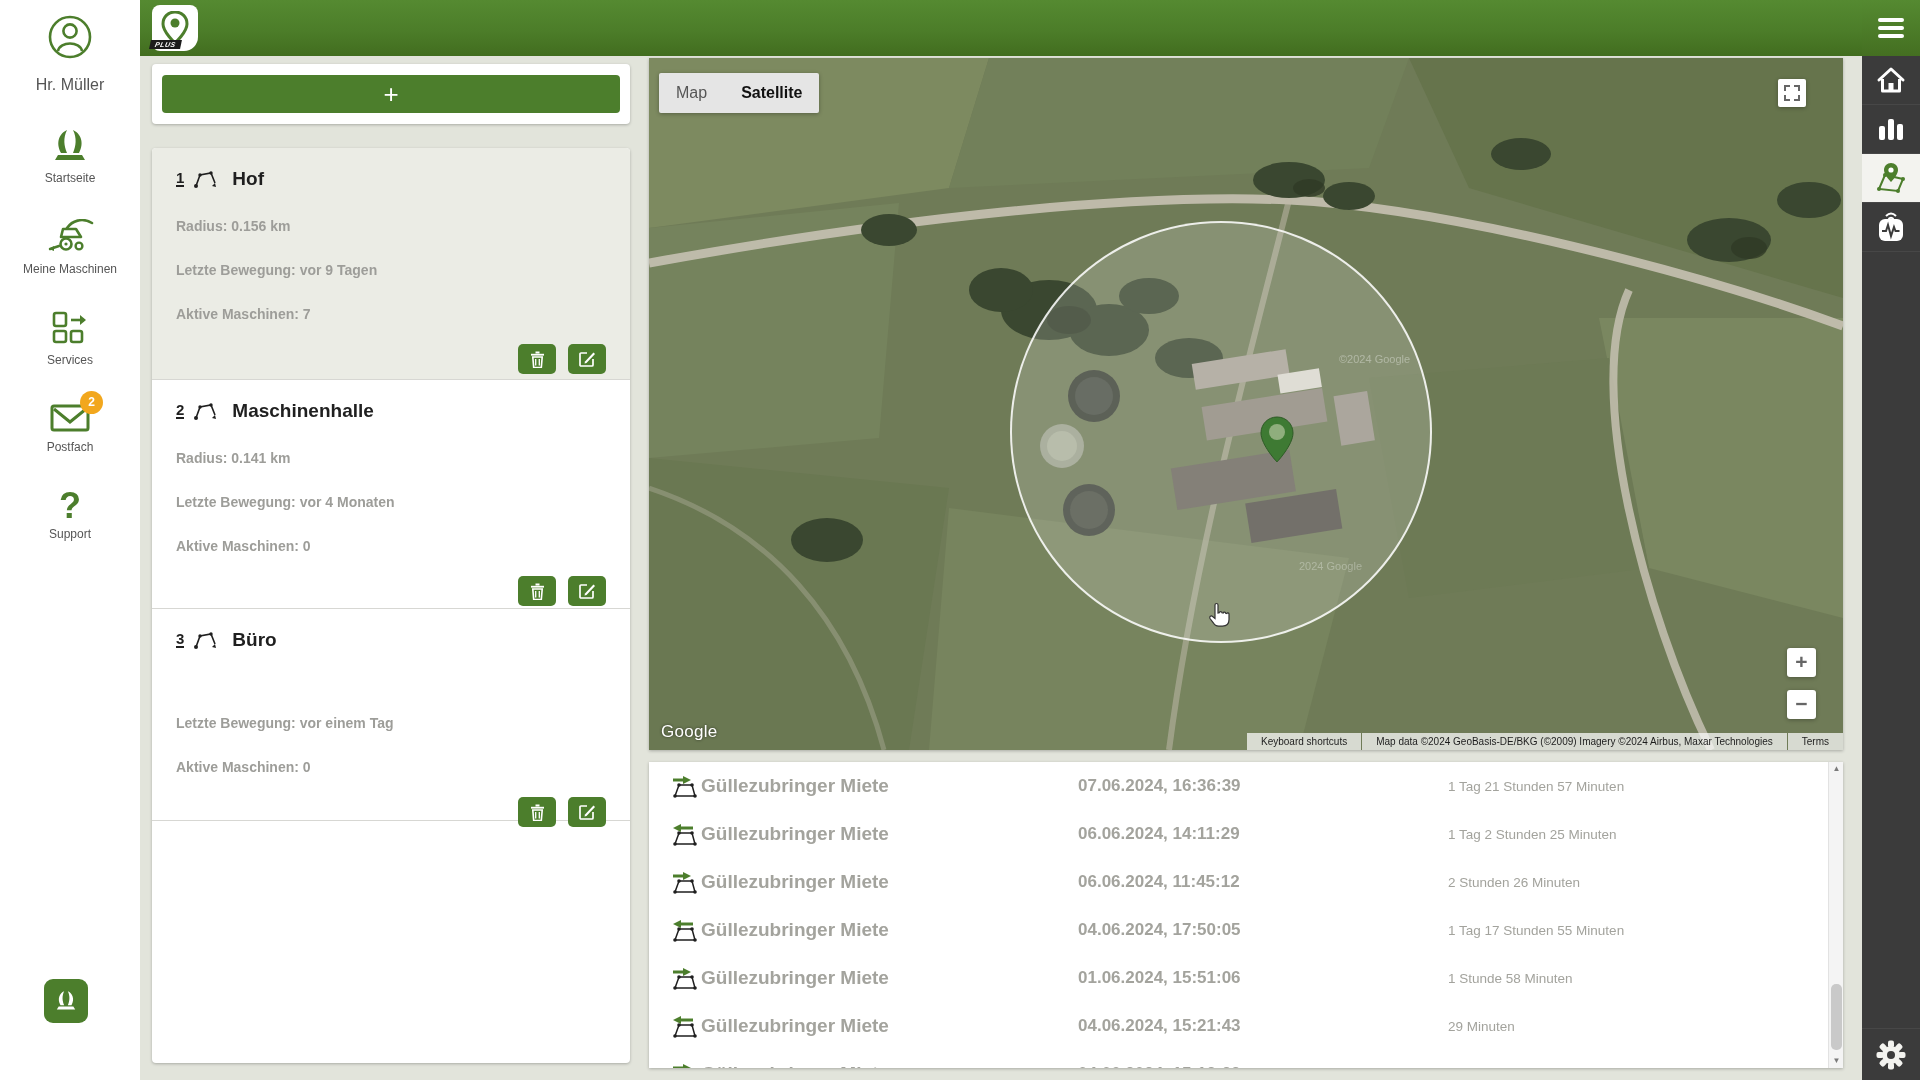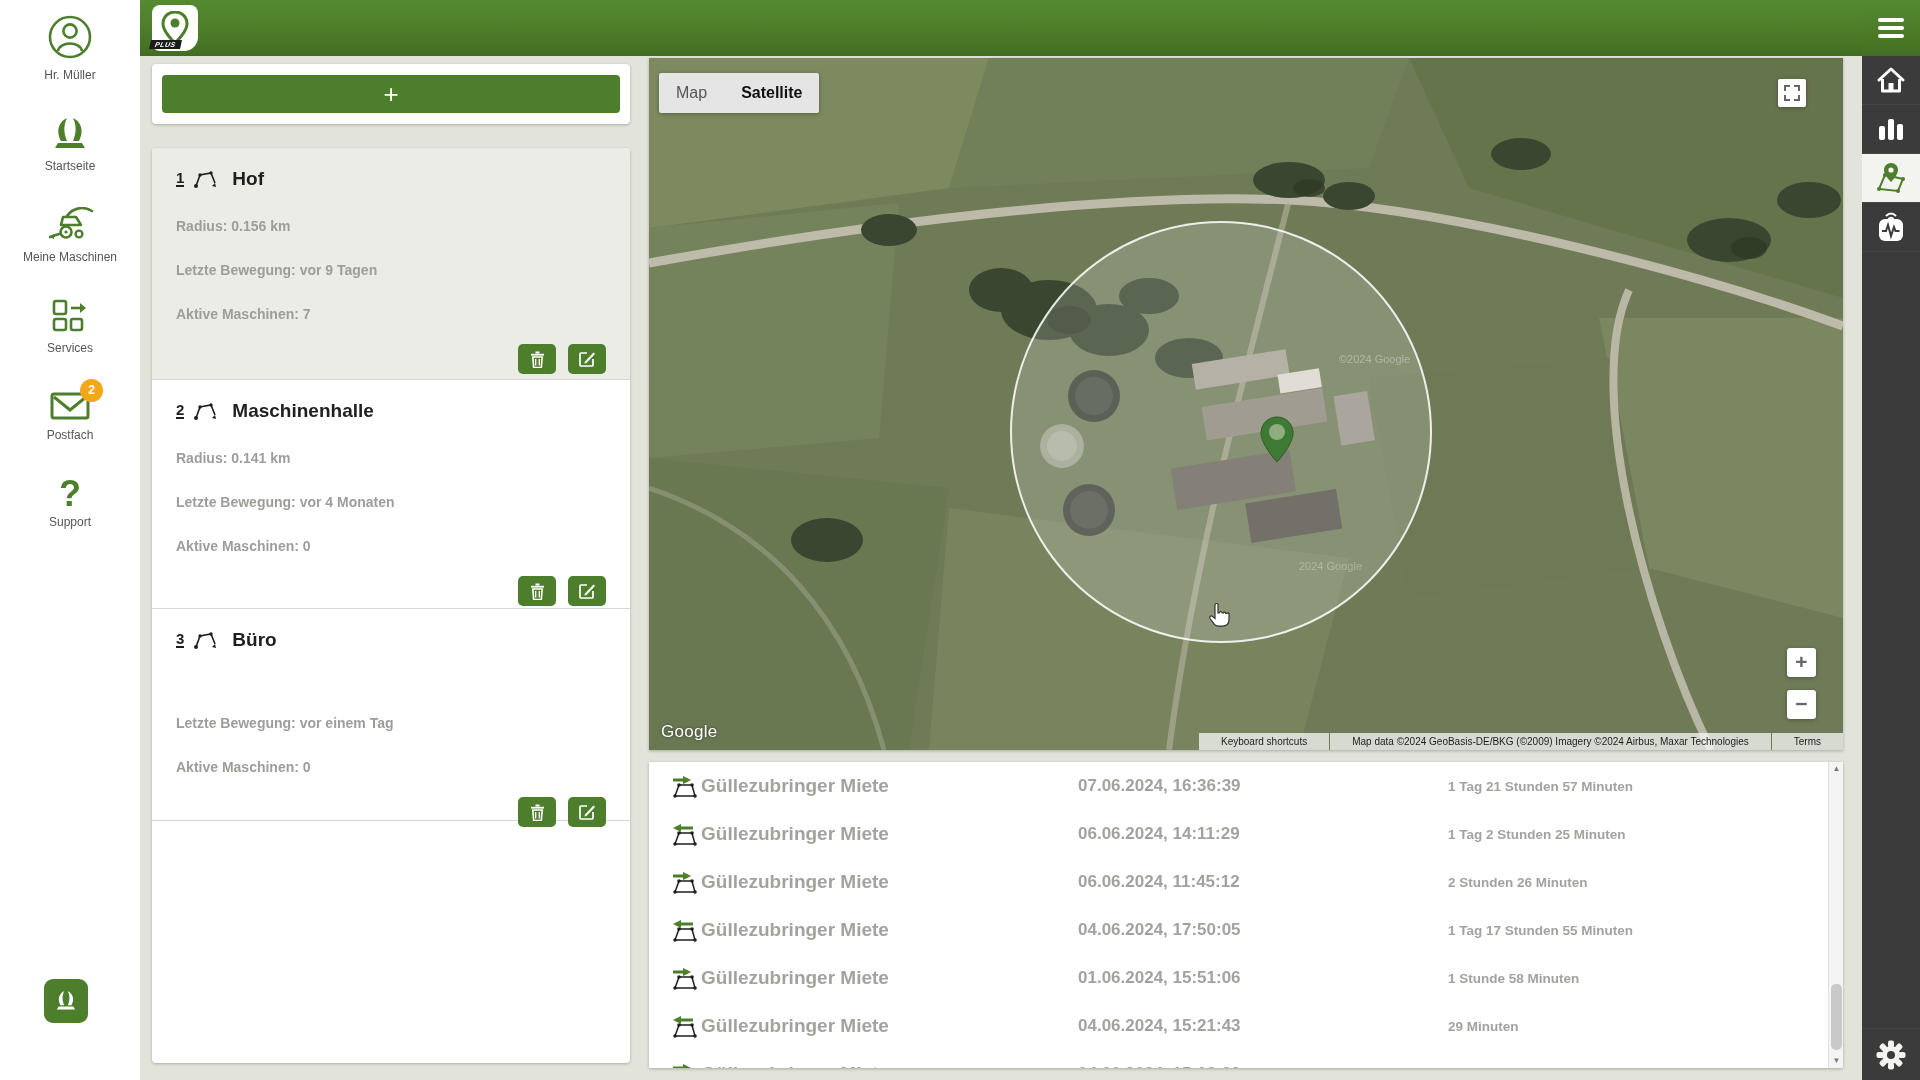--- a/index.html
+++ b/index.html
@@ -3,21 +3,21 @@
 <meta charset="utf-8">
 <style>
   * { box-sizing: border-box; margin: 0; padding: 0; }
   html,body { width:1920px; height:1080px; overflow:hidden; }
   body { font-family:"Liberation Sans", sans-serif; background:#e2e4db; }
   #app { position:relative; width:1920px; height:1080px; }
 
   
   .sidebar-left { position:absolute; left:0; top:0; width:140px; height:1080px; background:#ffffff; z-index:5; }
   .user-block { text-align:center; padding-top:14px; }
-  .user-label { font-size:12px; color:#555; margin-top:4px; }
+  .user-label { font-size:16px; color:#555; margin-top:12px; }
   .nav-item { text-align:center; margin-top:34px; position:relative; cursor:pointer; }
   .nav-item .nav-label { font-size:12px; color:#555; margin-top:3px; }
   .nav-icon { display:inline-block; position:relative; }
   .badge { position:absolute; top:-10px; right:-12px; width:23px; height:23px; background:#f2a71d; border-radius:50%; color:#fff; font-size:12px; font-weight:bold; line-height:23px; text-align:center; }
   .krone-chip { position:absolute; left:44px; bottom:57px; width:44px; height:44px; background:#4c7e2c; border-radius:9px; display:flex; align-items:center; justify-content:center; cursor:pointer; }
 
   
   .header { position:absolute; left:140px; top:0; width:1722px; height:56px; background:linear-gradient(180deg,#3f6a22 0%, #53863０ 0%, #548732 8%, #4c7c29 60%, #447122 100%); background:linear-gradient(180deg,#558a31 0%, #4c7d29 55%, #426d1f 100%); z-index:4; }
   .logo-box { position:absolute; left:12px; top:5px; width:46px; height:46px; background:#fff; border-radius:8px 8px 14px 8px; display:flex; align-items:center; justify-content:center; }
   .plus-tag { position:absolute; left:-2px; bottom:2px; background:#1c1c1c; color:#fff; font-size:7px; font-weight:bold; font-style:italic; padding:1px 5px; transform:skewX(-12deg); letter-spacing:.5px; }
@@ -57,32 +57,32 @@
   .map-scene { position:absolute; left:0; top:0; }
   .map-type-ctl { position:absolute; left:10px; top:15px; height:40px; background:#e5e5e5; border-radius:2px; box-shadow:0 1px 4px rgba(0,0,0,.3); display:flex; }
   .map-type-ctl .seg { padding:0 17px; line-height:40px; font-size:16px; color:#565656; cursor:pointer; }
   .map-type-ctl .seg.active { font-weight:bold; color:#111; }
   .fullscreen-btn { position:absolute; right:37px; top:21px; width:28px; height:28px; background:#fff; border-radius:2px; box-shadow:0 1px 4px rgba(0,0,0,.3); display:flex; align-items:center; justify-content:center; cursor:pointer; }
   .zoom-btn { position:absolute; right:27px; width:29px; height:29px; background:#fff; border-radius:3px; box-shadow:0 1px 4px rgba(0,0,0,.3); color:#666; font-size:21px; text-align:center; line-height:27px; cursor:pointer; font-weight:bold; }
   .zoom-in { top:590px; }
   .zoom-out { top:632px; }
   .google-logo { position:absolute; left:12px; bottom:8px; color:#fff; font-size:17px; letter-spacing:.3px; text-shadow:0 0 3px rgba(0,0,0,.6); font-weight:500;margin-top:19px; }
   .attribution { position:absolute; right:0; bottom:0; display:flex; gap:1px; }
-  .attribution .chip { background:rgba(250,250,250,.75); color:#1d1d1d; font-size:10px; padding:3px 22px; white-space:nowrap; cursor:pointer; }
+  .attribution .chip { background:rgba(250,250,250,.75); color:#1d1d1d; font-size:10px; padding:3px 14px; white-space:nowrap; cursor:pointer; }
   .geofence-circle { position:absolute; left:361px; top:163px; width:422px; height:422px; border-radius:50%; border:2px solid rgba(255,255,255,.85); background:rgba(255,255,255,.17); }
   .map-pin { position:absolute; left:610px; top:358px; }
   .map-cursor { position:absolute; left:556px; top:544px; }
 
   
   .table-card { position:absolute; left:509px; top:706px; width:1194px; height:306px; background:#fff; box-shadow:0 1px 3px rgba(0,0,0,.25); overflow:hidden; }
   .event-row { position:relative; height:48px; display:flex; align-items:center; cursor:pointer; }
   .event-icon { position:absolute; left:22px; top:13px; }
   .ev-machine { position:absolute; left:52px; font-size:19px; font-weight:bold; color:#a3a39d; }
   .ev-time { position:absolute; left:429px; font-size:17px; font-weight:bold; color:#a3a39d;text-align:right; }
-  .ev-duration { position:absolute; left:799px; font-size:13.5px; font-weight:bold; color:#a3a39d; }
+  .ev-duration { position:absolute; left:799px; font-size:13.5px; font-weight:normal; color:#a3a39d; }
   .v-scrollbar { position:absolute; right:0; top:0; width:15px; height:306px; background:#f4f4f4; border-left:1px solid #e2e2e2; }
   .v-scrollbar .arrow { position:absolute; left:0; width:15px; height:14px; color:#7a7a7a; font-size:8px; text-align:center; line-height:14px; cursor:pointer; }
   .v-scrollbar .arrow.down { bottom:0; }
   .v-scrollbar .thumb { position:absolute; left:2px; width:11px; top:222px; height:66px; background:#c9c9c9; border-radius:5px; cursor:pointer; }
 </style>
 </head>
 <body>
 
 <div id="app">
 

